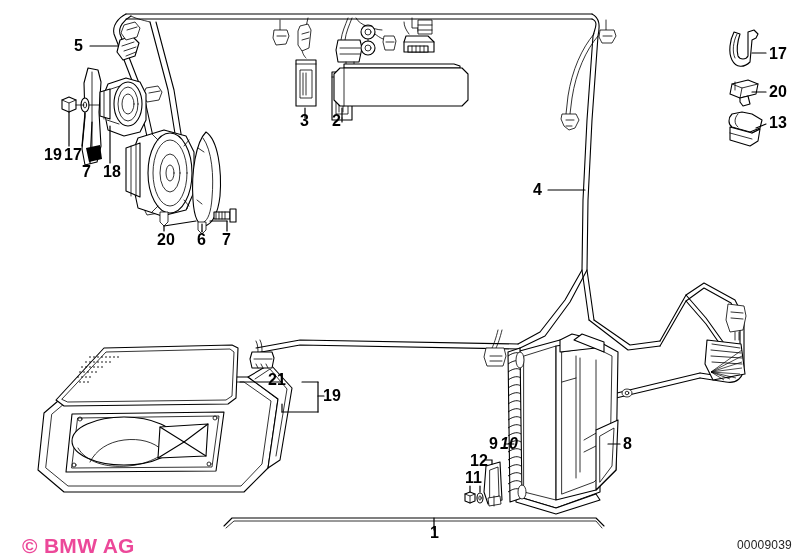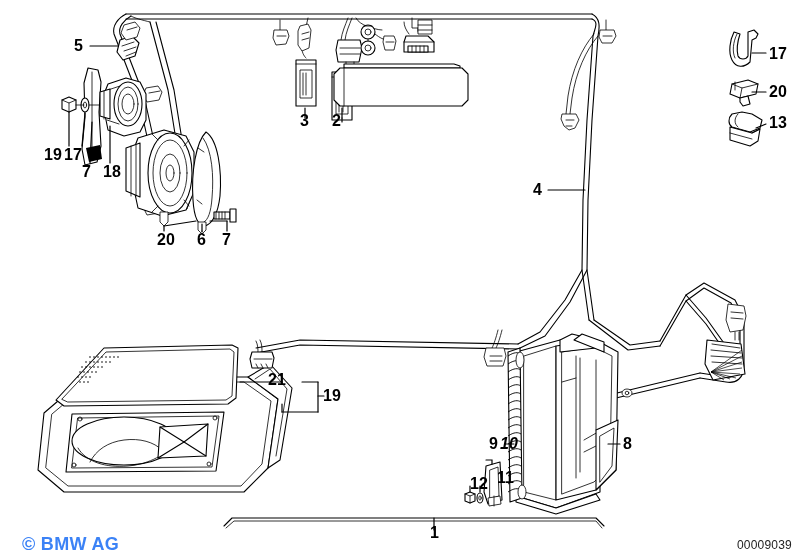--- a/index.html
+++ b/index.html
@@ -35,22 +35,22 @@
     line-height: 1;
     white-space: nowrap;
     letter-spacing: 0px;
   }
   .footer-left {
     position: absolute;
     left: 22px;
     top: 534px;
     font-family: "Liberation Sans", sans-serif;
     font-weight: bold;
-    font-size: 18px;
-    color: #3b82f6;
+    font-size: 21px;
+    color: #ec4899;
     letter-spacing: 0.3px;
     white-space: nowrap;
   }
   .footer-right {
     position: absolute;
     left: 737px;
     top: 538px;
     font-family: "Liberation Sans", sans-serif;
     font-weight: normal;
     font-size: 12px;
@@ -558,22 +558,22 @@
   <div class="callout" style="left:430px; top:525px;">1</div>
   <div class="callout" style="left:332px; top:113px;">2</div>
   <div class="callout" style="left:300px; top:113px;">3</div>
   <div class="callout" style="left:533px; top:182px;">4</div>
   <div class="callout" style="left:74px;  top:38px;">5</div>
   <div class="callout" style="left:197px; top:232px;">6</div>
   <div class="callout" style="left:222px; top:232px;">7</div>
   <div class="callout" style="left:623px; top:436px;">8</div>
   <div class="callout" style="left:489px; top:436px;">9</div>
   <div class="callout" style="left:500px; top:436px;font-style:italic;">10</div>
-  <div class="callout" style="left:465px; top:470px;margin-left:32px;">11</div>
-  <div class="callout" style="left:470px; top:476px;">12</div>
+  <div class="callout" style="left:465px; top:470px;">11</div>
+  <div class="callout" style="left:470px; top:453px;">12</div>
   <div class="callout" style="left:769px; top:115px;">13</div>
   <div class="callout" style="left:769px; top:84px;">20</div>
   <div class="callout" style="left:769px; top:46px;">17</div>
   <div class="callout" style="left:82px;  top:164px;">7</div>
   <div class="callout" style="left:64px;  top:147px;">17</div>
   <div class="callout" style="left:44px;  top:147px;">19</div>
   <div class="callout" style="left:103px; top:164px;">18</div>
   <div class="callout" style="left:157px; top:232px;">20</div>
   <div class="callout" style="left:268px; top:372px;">21</div>
   <div class="callout" style="left:323px; top:388px;">19</div>

